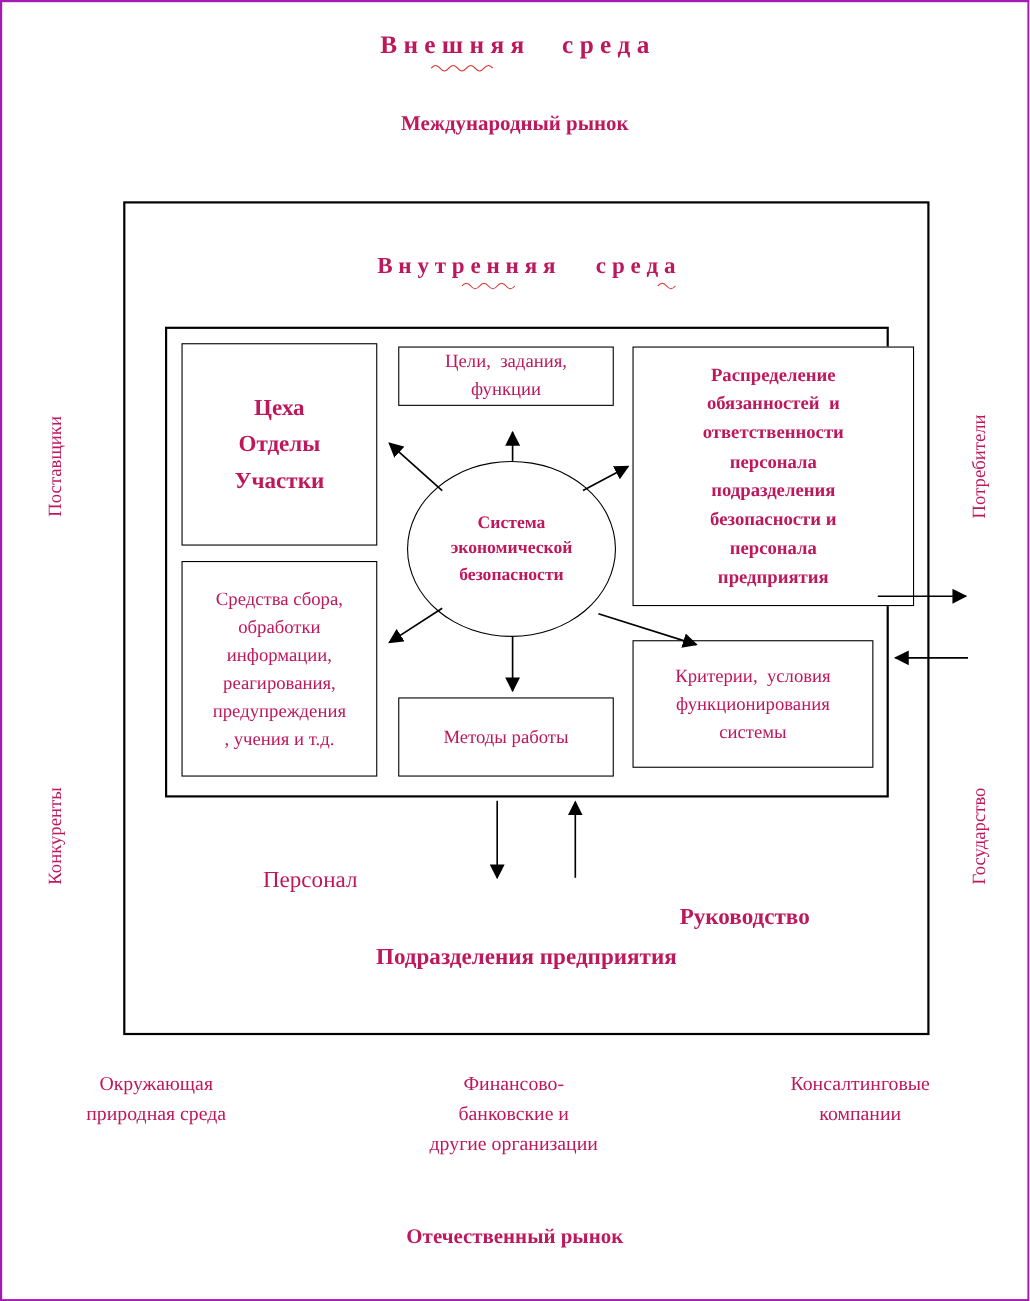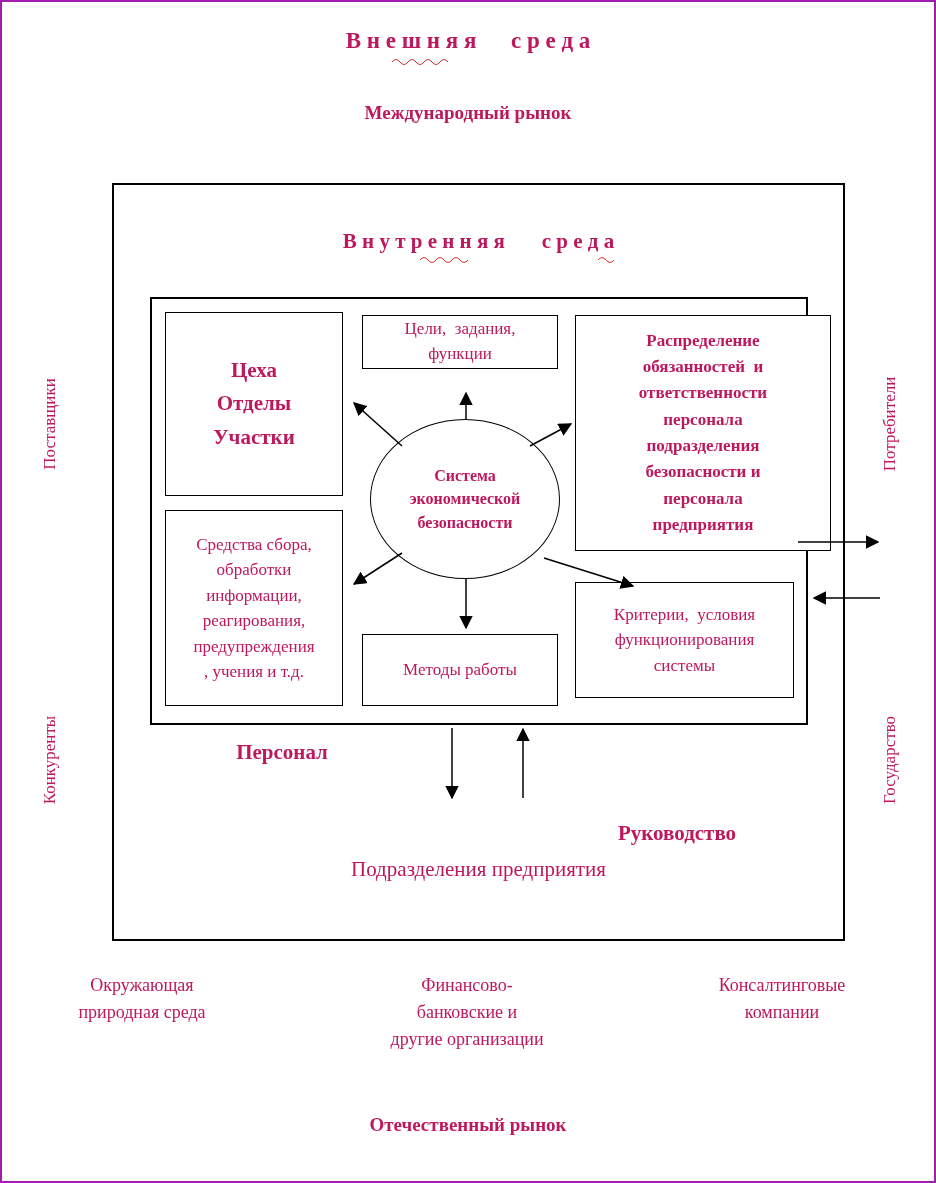--- a/index.html
+++ b/index.html
@@ -25,23 +25,23 @@
   .box-distribution{left:573px;top:313px;width:256px;height:236px;line-height:1.55;font-weight:bold;}
   .box-means{left:163px;top:508px;width:178px;height:196px;line-height:1.5;}
   .box-methods{left:360px;top:632px;width:196px;height:72px;}
   .box-criteria{left:573px;top:580px;width:219px;height:116px;line-height:1.5;}
   .ellipse{
     position:absolute;left:368px;top:417px;width:190px;height:160px;
     border:1.5px solid #000;border-radius:50%;background:#fff;box-sizing:border-box;
     display:flex;align-items:center;justify-content:center;text-align:center;
     font-weight:bold;font-size:16px;line-height:1.45;white-space:pre-wrap;
   }
-  .label-personnel{left:150px;top:738px;width:260px;text-align:center;font-weight:bold;font-size:21px;}
+  .label-personnel{left:150px;top:785px;width:260px;text-align:center;font-weight:normal;font-size:21px;}
   .label-management{left:545px;top:819px;width:260px;text-align:center;font-weight:bold;font-size:21px;}
-  .label-subdivisions{left:110px;top:855px;width:733px;text-align:center;font-weight:normal;font-size:21px;}
+  .label-subdivisions{left:110px;top:855px;width:733px;text-align:center;font-weight:bold;font-size:21px;}
   .bottom-text{position:absolute;text-align:center;font-size:18px;line-height:1.5;white-space:pre-wrap;}
   .bottom-env{left:35px;top:970px;width:210px;}
   .bottom-fin{left:350px;top:970px;width:230px;}
   .bottom-cons{left:655px;top:970px;width:250px;}
   .title-domestic{top:1112px;font-size:19px;font-weight:bold;}
   .vlabel{
     position:absolute;width:140px;text-align:center;font-size:17px;
     transform:rotate(-90deg);white-space:nowrap;
   }
   .v-suppliers{left:-22px;top:412px;}

